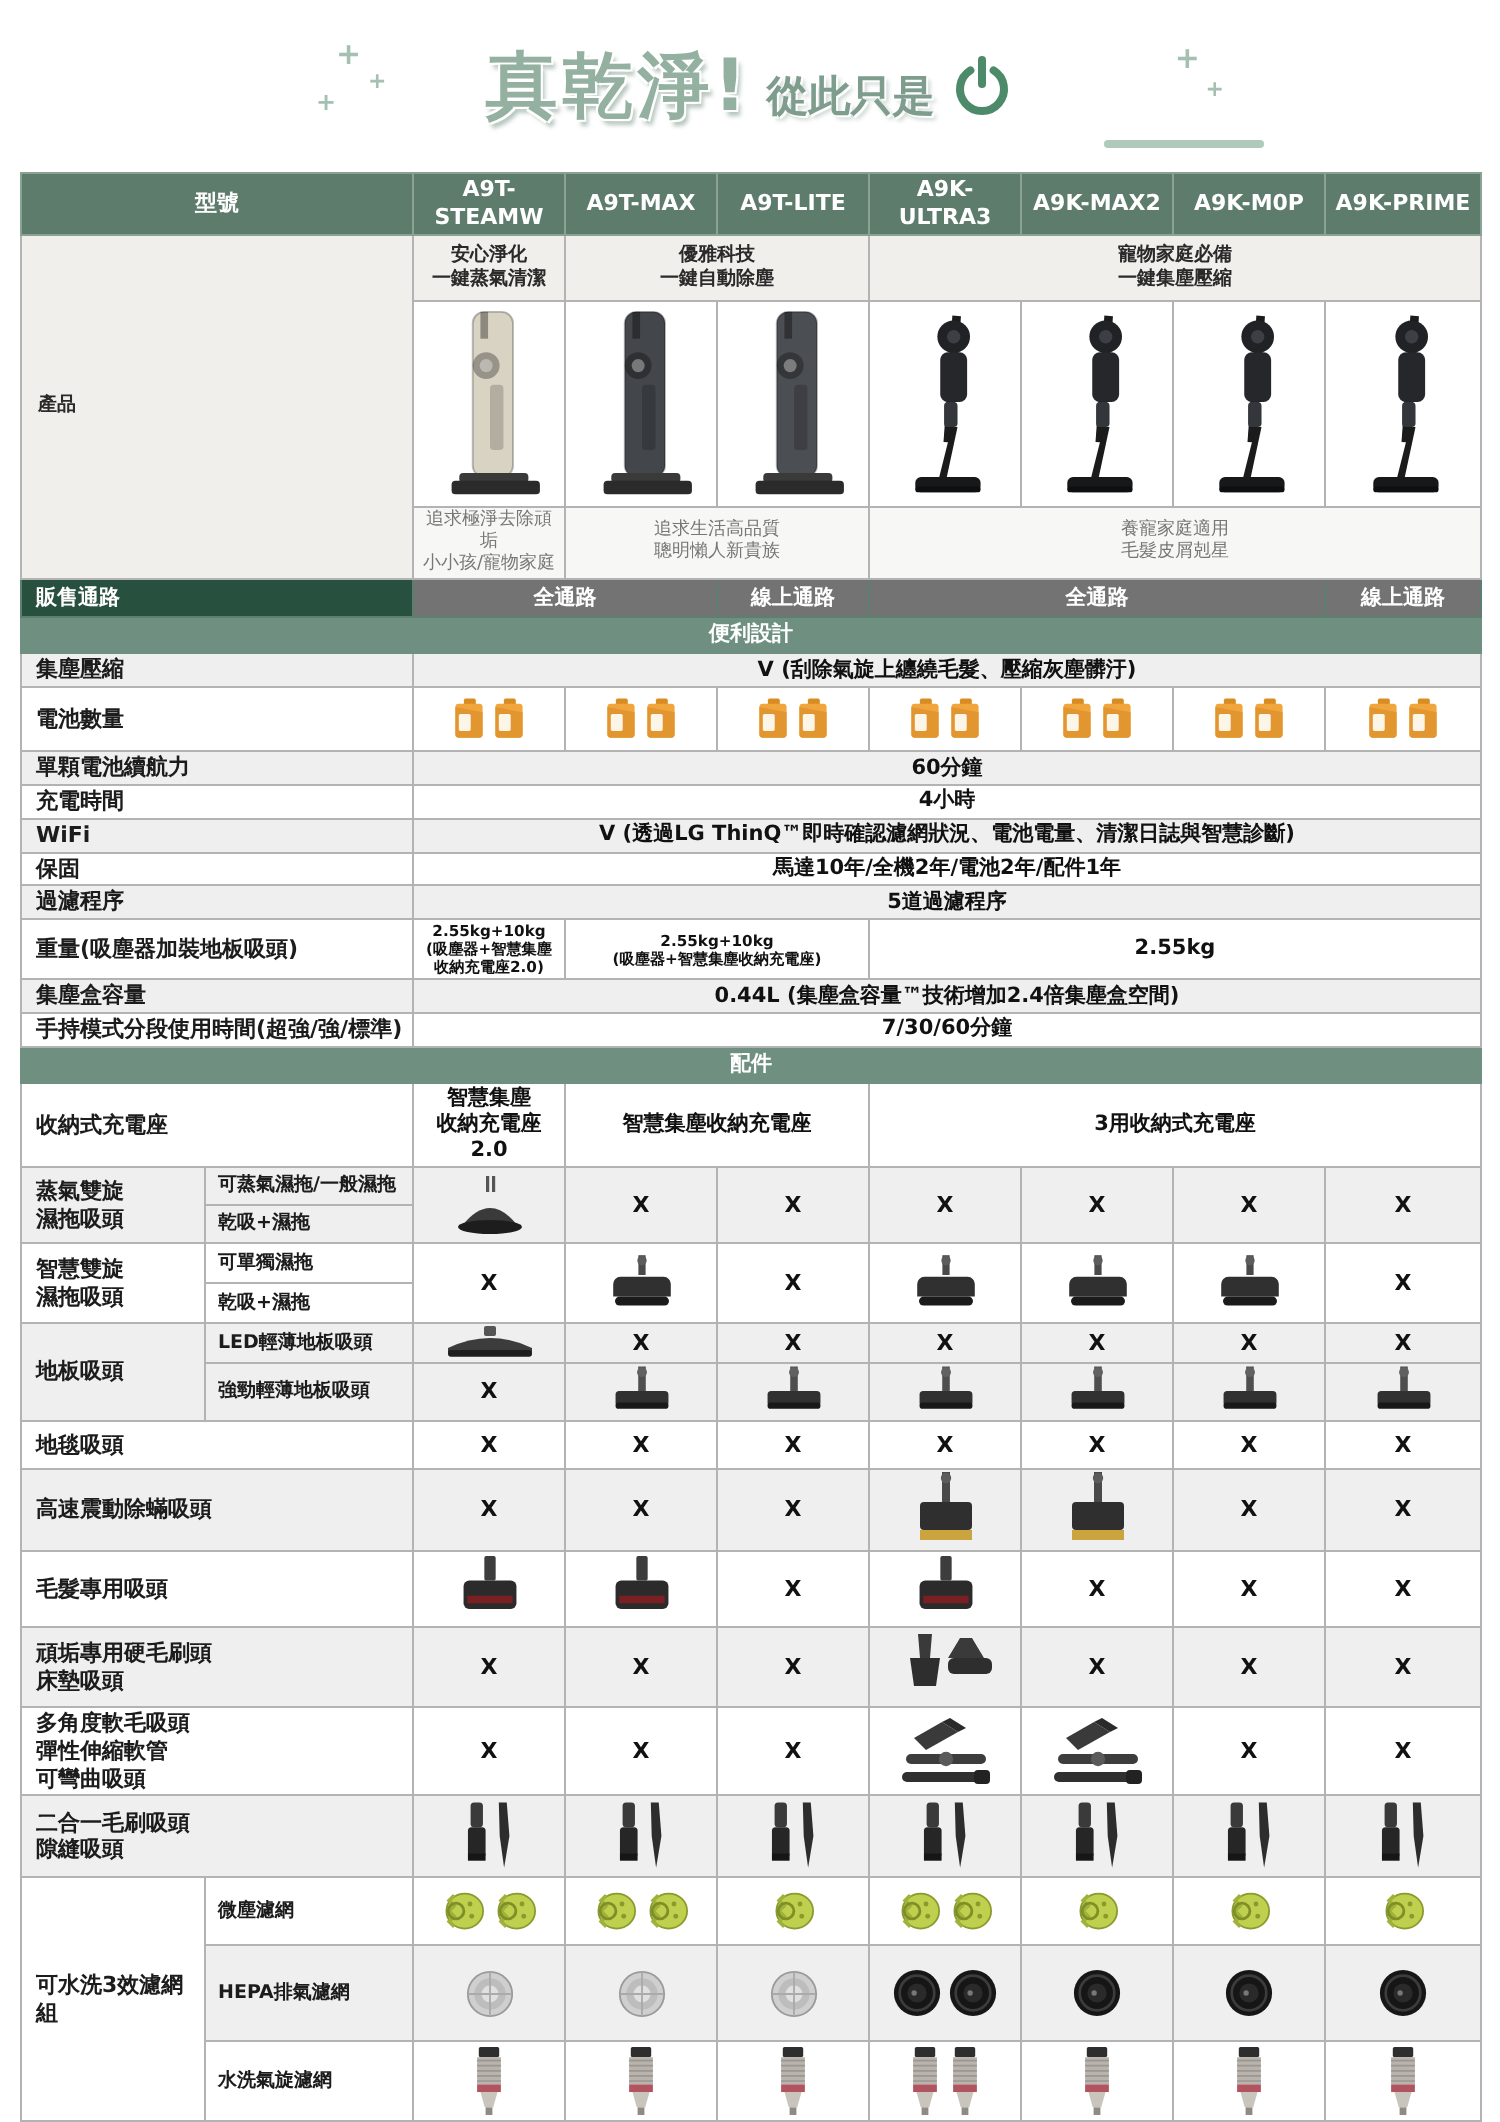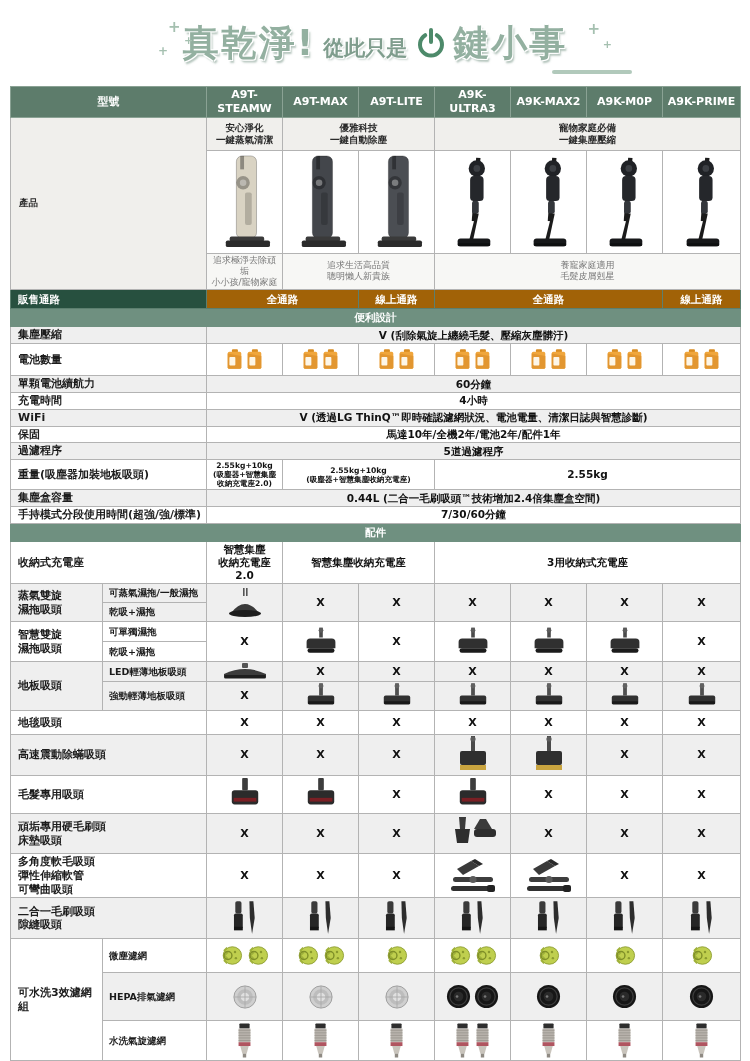--- a/index.html
+++ b/index.html
@@ -20,21 +20,21 @@
   td{border:1px solid #b3b3b3;text-align:center;vertical-align:middle;padding:1px 2px;
      font-size:10.5px;line-height:1.25;overflow:hidden;}
   tr.model-head td{background:#5d7c6b;color:#fff;font-weight:bold;font-size:11px;height:22px;
                    border-color:#8aa294;}
   td.lbl{ text-align:left;padding-left:7px;font-weight:bold;font-size:11px;color:#1c1c1c;}
   td.sublbl{text-align:left;padding-left:6px;font-weight:bold;font-size:9.5px;color:#1c1c1c;}
   tr.shaded td{background:#efefef;}
   td.val{font-weight:bold;}
   td.small-val{font-size:7.6px;line-height:1.2;font-weight:bold;}
   td.xmark{font-weight:bold;font-size:11px;color:#111;}
-  tr.salesrow td{background:#a16207;color:#fff;font-weight:bold;height:16px;font-size:10.5px;border-color:#5c7f6f;}
+  tr.salesrow td{background:#737373;color:#fff;font-weight:bold;height:16px;font-size:10.5px;border-color:#5c7f6f;}
   tr.salesrow td.lbl{background:#27503f;color:#fff;}
   tr.secbar td{background:#6f9080;color:#fff;font-weight:bold;height:15px;font-size:10.5px;border-color:#6f9080;}
   tr.tagline-top td{background:#f0efec;font-weight:bold;font-size:9.5px;color:#2a2a2a;height:30px;}
   tr.prod-imgs td{height:100px;background:#fff;}
   tr.tagline-bot td{background:#f7f7f5;font-size:9px;color:#777;height:28px;}
   td.prod-label{background:#fff;font-weight:bold;font-size:11px;text-align:left;padding-left:8px;}
   .pre{white-space:pre-line;}
   .icon-cell{display:flex;align-items:center;justify-content:center;gap:3px;flex-wrap:wrap;}
   svg{display:block;}
 </style>
@@ -49,21 +49,20 @@
     <span class="t-plus" style="right:150px;top:20px;font-size:15px;">+</span>
     <span class="t-plus" style="right:138px;top:38px;font-size:11px;">+</span>
     <span class="t-big">真乾淨!</span>
     <span class="t-mid">從此只是</span>
     <span class="t-power">
       <svg width="30" height="32" viewBox="0 0 30 32">
         <path d="M9.2 8.2 A11 11 0 1 0 20.8 8.2" fill="none" stroke="#4d8a6a" stroke-width="4" stroke-linecap="round"></path>
         <line x1="15" y1="3" x2="15" y2="15" stroke="#4d8a6a" stroke-width="4" stroke-linecap="round"></line>
       </svg>
     </span>
-    <span class="t-big">鍵小事</span>
     <span class="t-underline"></span>
   </div>
   <div class="tbl-wrap">
     <div id="spec-table">
         <table>
           <colgroup>
             <col style="width: 92px;">
             <col style="width: 104px;">
             <col style="width: 76px;">
             <col style="width: 76px;">
@@ -351,21 +350,21 @@
               <td class="lbl" colspan="2"><span class="pre">重量(吸塵器加裝地板吸頭)</span></td>
               <td class="small-val " colspan="1"><span class="pre">2.55kg+10kg
 (吸塵器+智慧集塵
 收納充電座2.0)</span></td>
               <td class="small-val " colspan="2"><span class="pre">2.55kg+10kg
 (吸塵器+智慧集塵收納充電座)</span></td>
               <td class="val " colspan="4"><span class="pre">2.55kg</span></td>
             </tr>
             <tr class="shaded" style="height: 14px; padding-left: 45px;">
               <td class="lbl" colspan="2"><span class="pre">集塵盒容量</span></td>
-              <td class="val " colspan="7"><span class="pre">0.44L (二合一毛刷吸頭™技術增加2.4倍集塵盒空間)</span></td>
+              <td class="val " colspan="7"><span class="pre">0.44L (集塵盒容量™技術增加2.4倍集塵盒空間)</span></td>
             </tr>
             <tr class="" style="height: 14px;">
               <td class="lbl" colspan="2"><span class="pre">手持模式分段使用時間(超強/強/標準)</span></td>
               <td class="val " colspan="7"><span class="pre">7/30/60分鐘</span></td>
             </tr>
             <tr class="secbar">
               <td colspan="9"><span class="pre">配件</span></td>
             </tr>
             <tr class="" style="height: 26px;">
               <td class="lbl" colspan="2"><span class="pre">收納式充電座</span></td>

